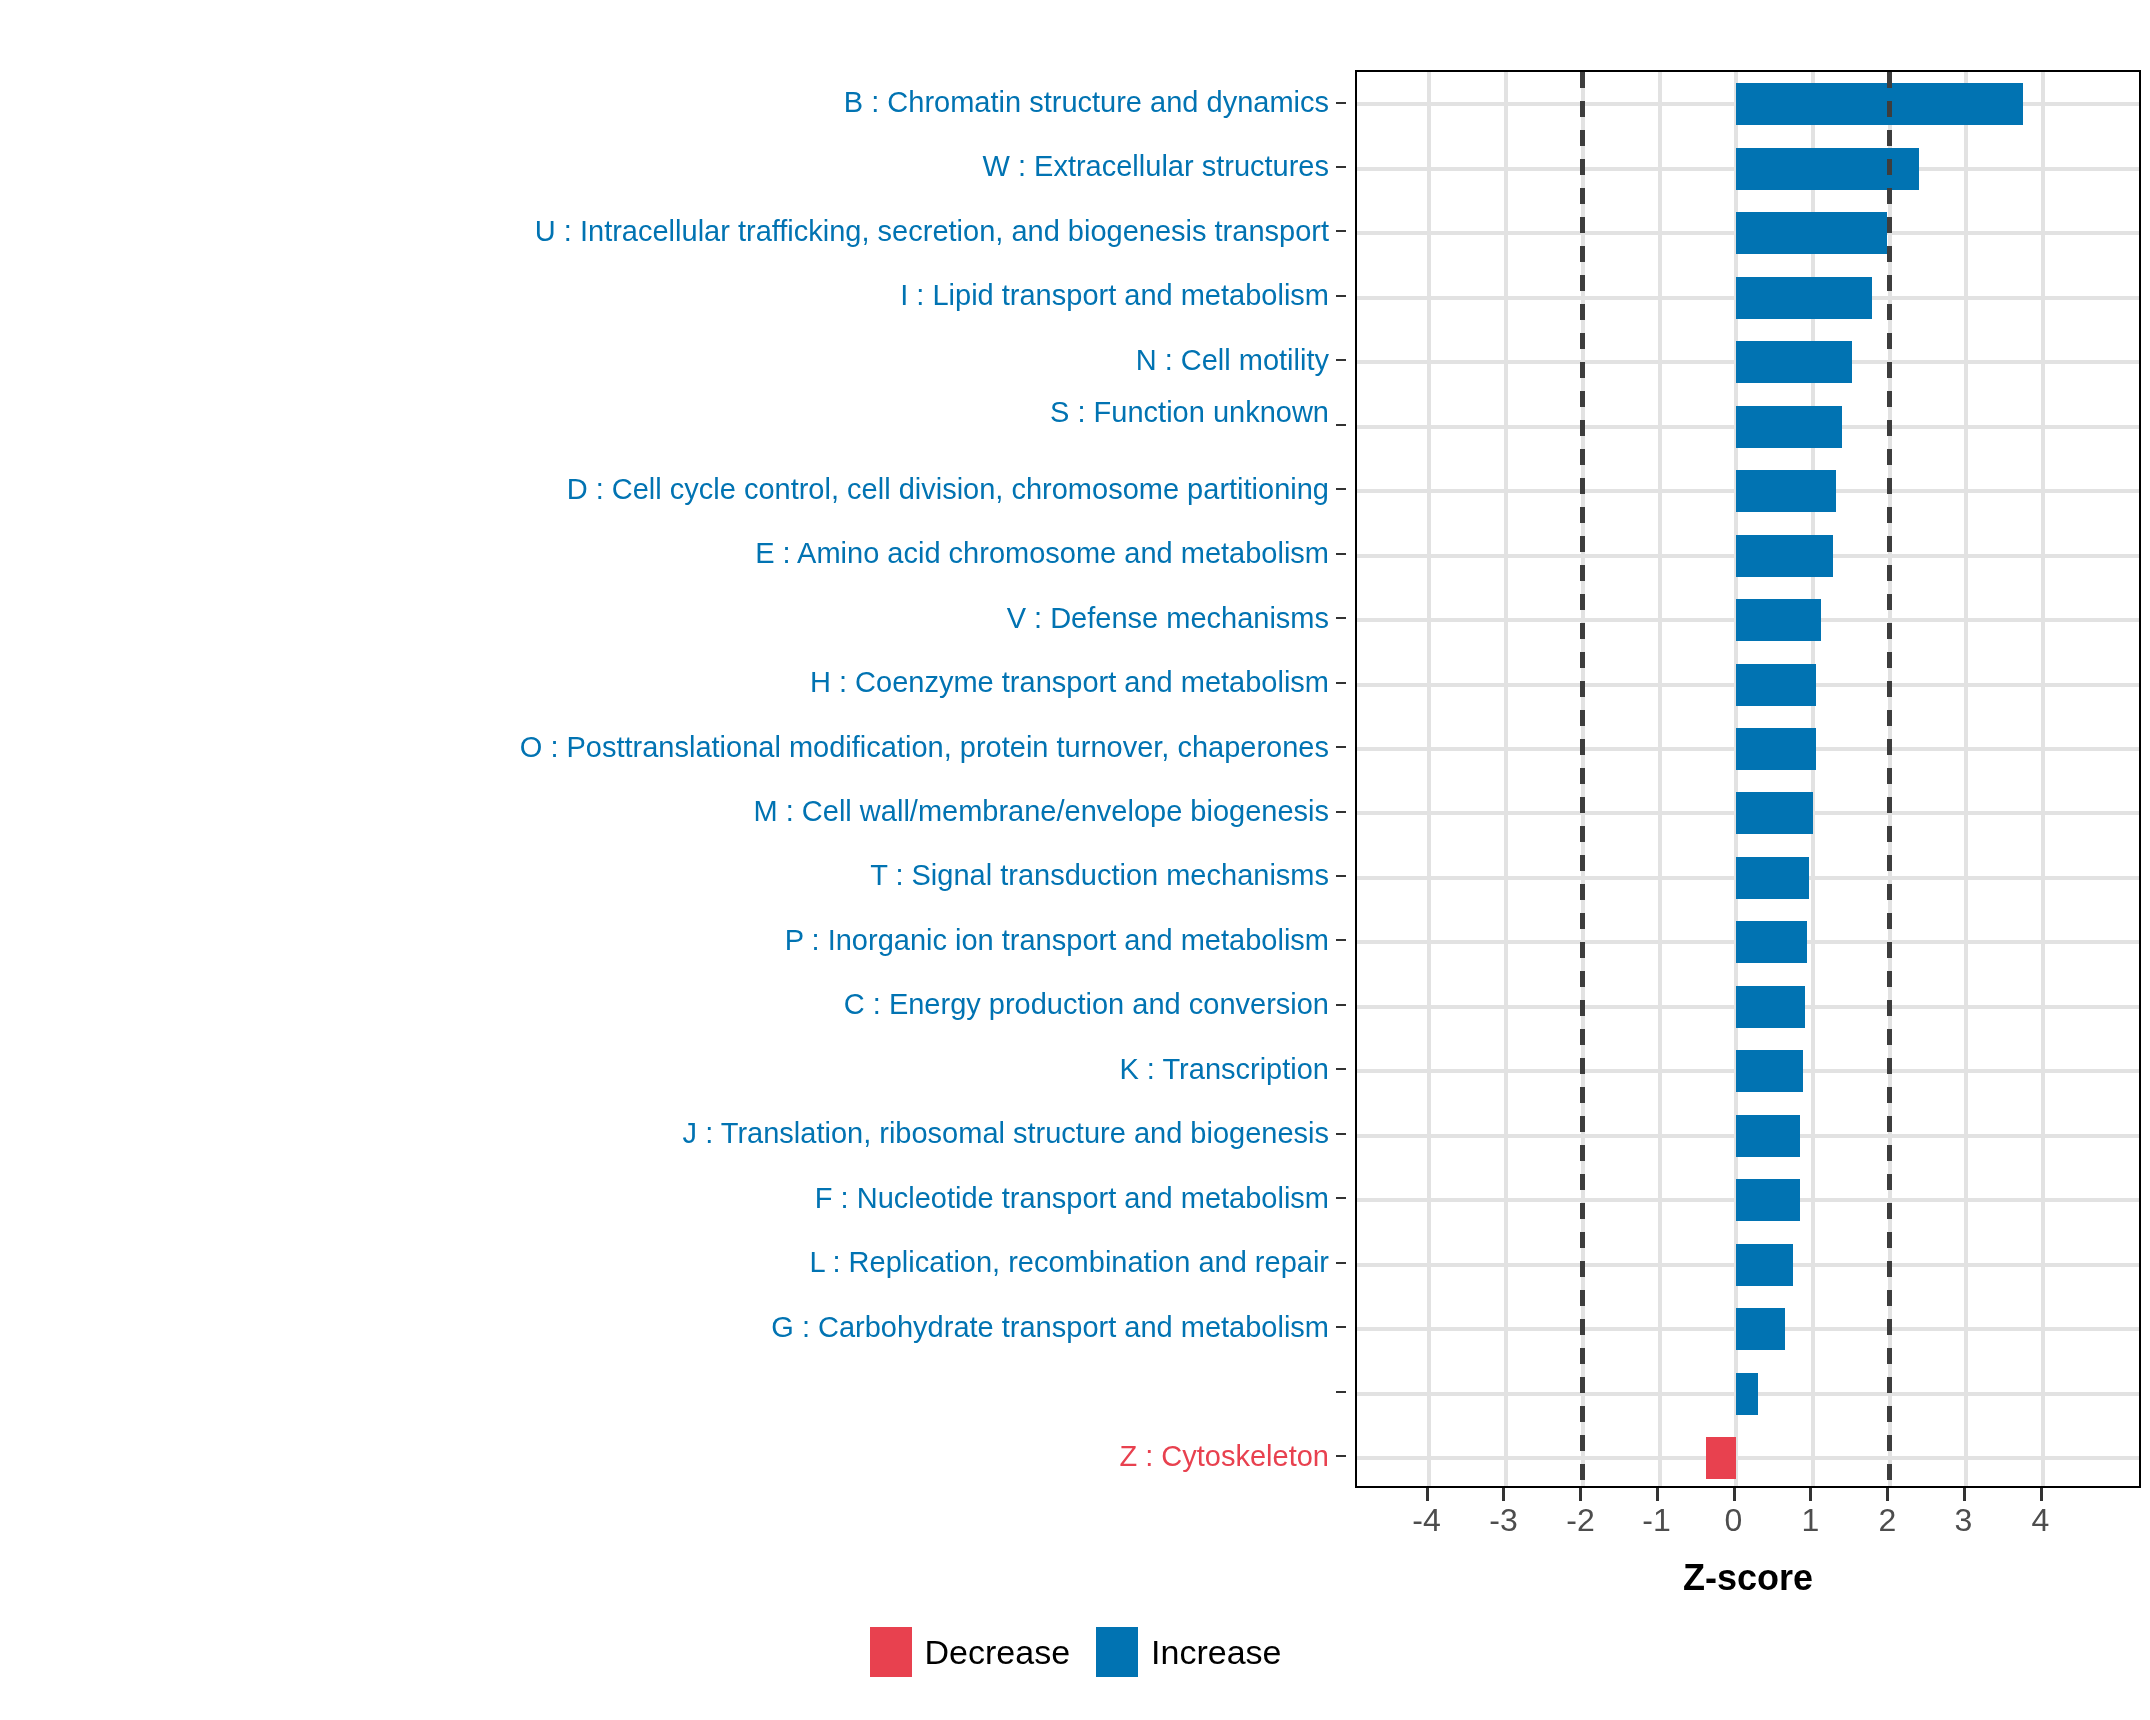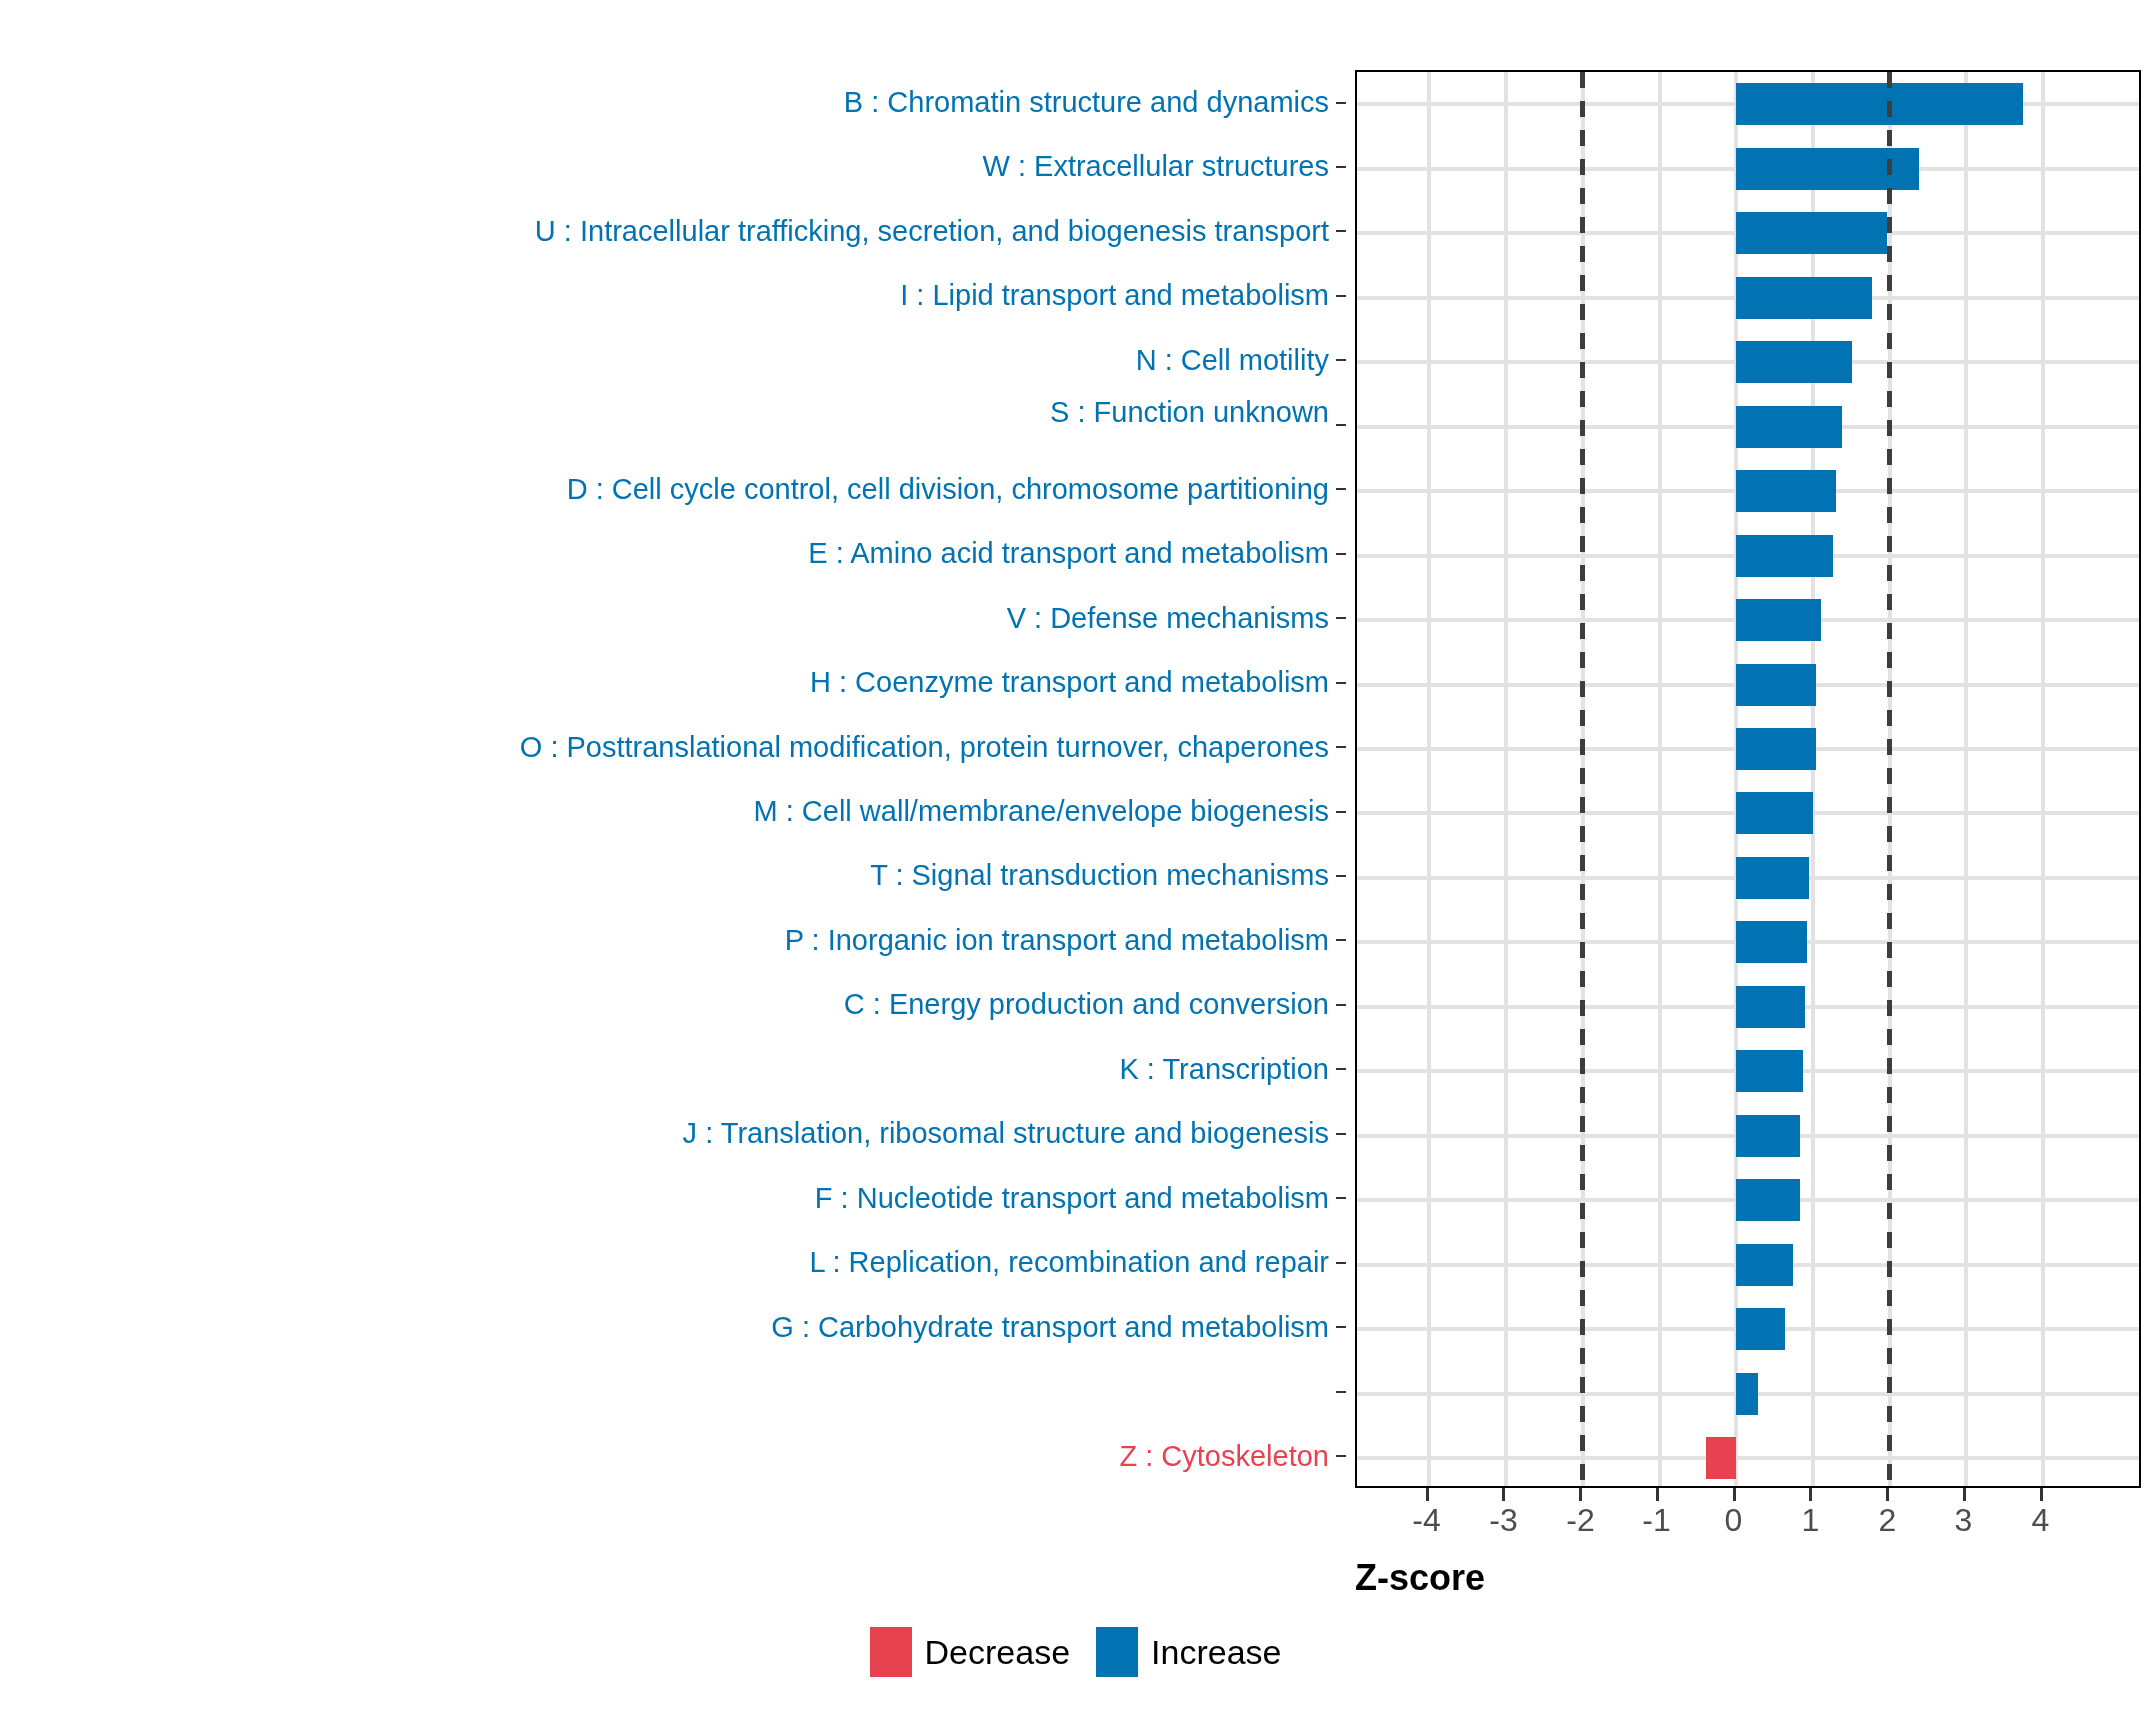--- a/index.html
+++ b/index.html
@@ -87,21 +87,21 @@
     top:14.3px;
     width:57px;margin-left:-29px;
     text-align:center;
     font-size:32px;
     color:#4d4d4d;
   }
   #xtitle{
     position:absolute;
     left:1355px; top:1557px;
     width:786px;
-    text-align:left;
+    text-align:center;
     font-size:36px;
     font-weight:bold;
     color:#000000;
   }
 
   
   #legend{
     position:absolute;
     left:0px; top:1627px;
     width:2151px;
@@ -127,21 +127,21 @@
       <div class="ylab" style="top: 129px;">U : Intracellular trafficking, secretion, and biogenesis transport</div>
       <div class="ytick" style="top: 160px;"></div>
       <div class="ylab" style="top: 193px;">I : Lipid transport and metabolism</div>
       <div class="ytick" style="top: 225px;"></div>
       <div class="ylab" style="top: 258px;">N : Cell motility</div>
       <div class="ytick" style="top: 289px;"></div>
       <div class="ylab" style="top: 310px;">S : Function unknown</div>
       <div class="ytick" style="top: 354px;"></div>
       <div class="ylab" style="top: 387px;">D : Cell cycle control, cell division, chromosome partitioning</div>
       <div class="ytick" style="top: 418px;"></div>
-      <div class="ylab" style="top: 451px;">E : Amino acid transport and metabolism</div>
+      <div class="ylab" style="top: 451px;">E : Amino acid chromosome and metabolism</div>
       <div class="ytick" style="top: 483px;"></div>
       <div class="ylab" style="top: 516px;">V : Defense mechanisms</div>
       <div class="ytick" style="top: 547px;"></div>
       <div class="ylab" style="top: 580px; text-align: center;">H : Coenzyme transport and metabolism</div>
       <div class="ytick" style="top: 612px;"></div>
       <div class="ylab" style="top: 645px;">O : Posttranslational modification, protein turnover, chaperones</div>
       <div class="ytick" style="top: 676px;"></div>
       <div class="ylab" style="top: 709px;">M : Cell wall/membrane/envelope biogenesis</div>
       <div class="ytick" style="top: 741px;"></div>
       <div class="ylab" style="top: 773px;">T : Signal transduction mechanisms</div>

